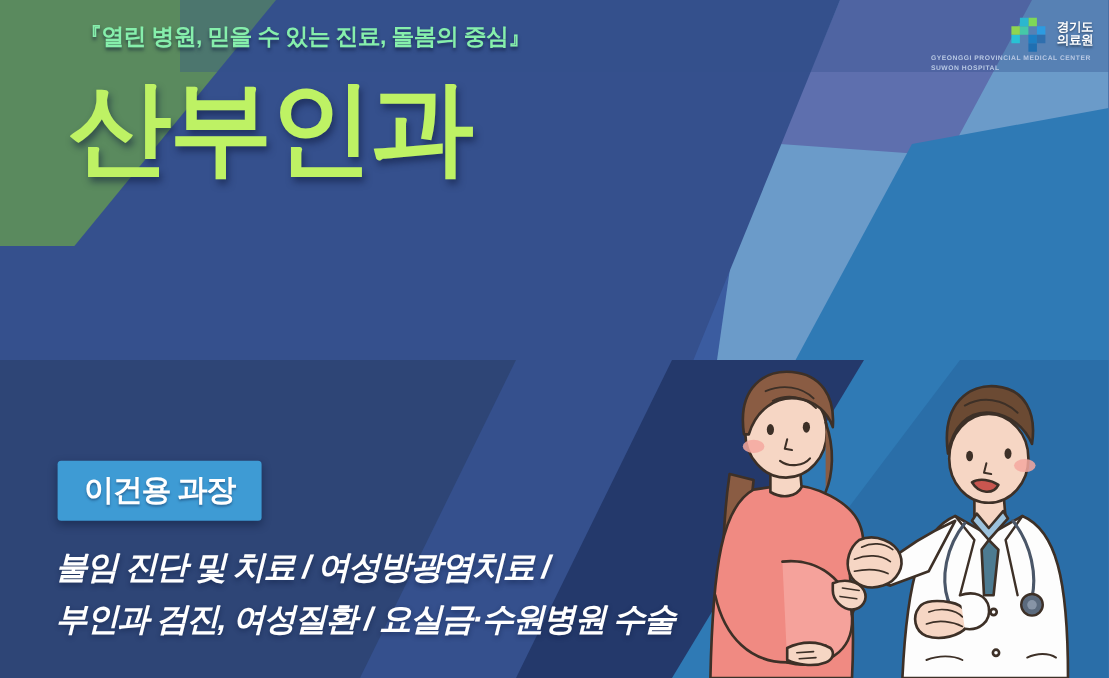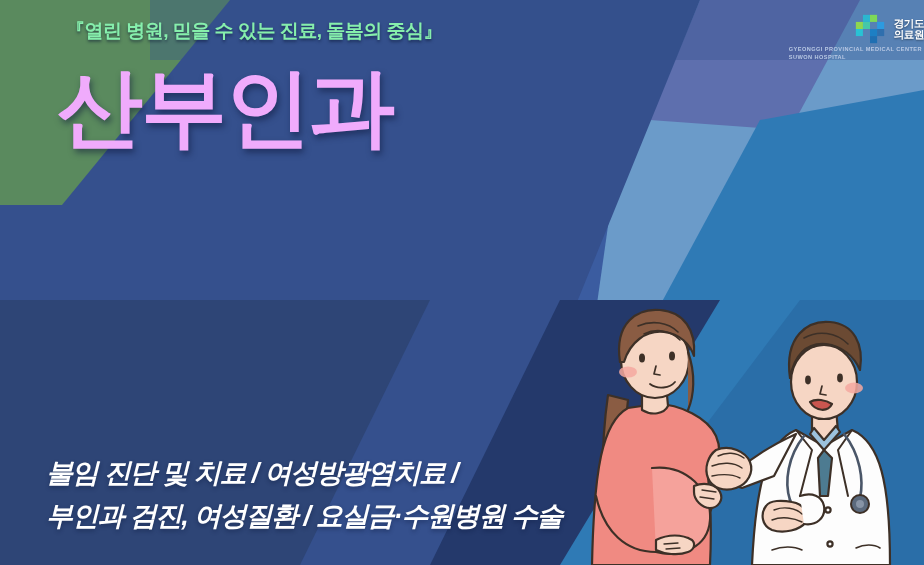--- a/index.html
+++ b/index.html
@@ -26,21 +26,21 @@
     color:#86efac;
     letter-spacing:-0.5px;
     text-shadow:0 2px 3px rgba(10,20,50,.55);
     white-space:nowrap;
     z-index:6;
     margin-left:26px;
   }
 
   
   #logo{
-    position:absolute;right:0;top:12px;
+    position:absolute;right:13px;top:12px;
     display:flex;align-items:center;gap:7px;
     z-index:7;
   }
   #logo-mark{width:34px;height:34px;flex:0 0 auto;}
   .logo-text-col{display:flex;align-items:center;gap:5px;}
   .logo-kr-small{
     display:flex;flex-direction:column;
     line-height:1.04;
     font-size:10.5px;font-weight:bold;color:#ffffff;
     letter-spacing:-0.4px;
@@ -58,21 +58,21 @@
     font-size:5.6px;font-weight:bold;
     color:#b9c9e4;letter-spacing:.45px;
     line-height:1.35;text-align:left;
     white-space:nowrap;
   }
 
   
   #headline1{
     position:absolute;left:57px;top:64px;
     font-size:86px;font-weight:bold;
-    color:#f0abfc;
+    color:#bef264;
     letter-spacing:-2px;
     line-height:1;
     text-shadow:2px 4px 6px rgba(12,22,55,.5);
     white-space:nowrap;
     z-index:6;
   }
   #headline2{
     position:absolute;left:42px;top:175px;
     font-size:88px;font-weight:bold;
     color:#F5D416;
@@ -175,20 +175,23 @@
     </span>
     <span class="logo-en">
       <span>GYEONGGI PROVINCIAL MEDICAL CENTER</span>
       <span>SUWON HOSPITAL</span>
     </span>
   </div>
 
   <div id="headline1">산부인과</div>
 
 
+  <div id="doctor-badge">
+    <span>이건용 과장</span>
+  </div>
 
   <div id="services">
     <div class="service-line">불임 진단 및 치료 / 여성방광염치료 /</div>
     <div class="service-line">부인과 검진, 여성질환 / 요실금·수원병원 수술</div>
   </div>
 
   <div id="illustration">
     <svg viewBox="0 0 364 265" xmlns="http://www.w3.org/2000/svg">
       <g stroke="#3d3027" stroke-width="2.2" stroke-linecap="round" stroke-linejoin="round" fill="none">
 

